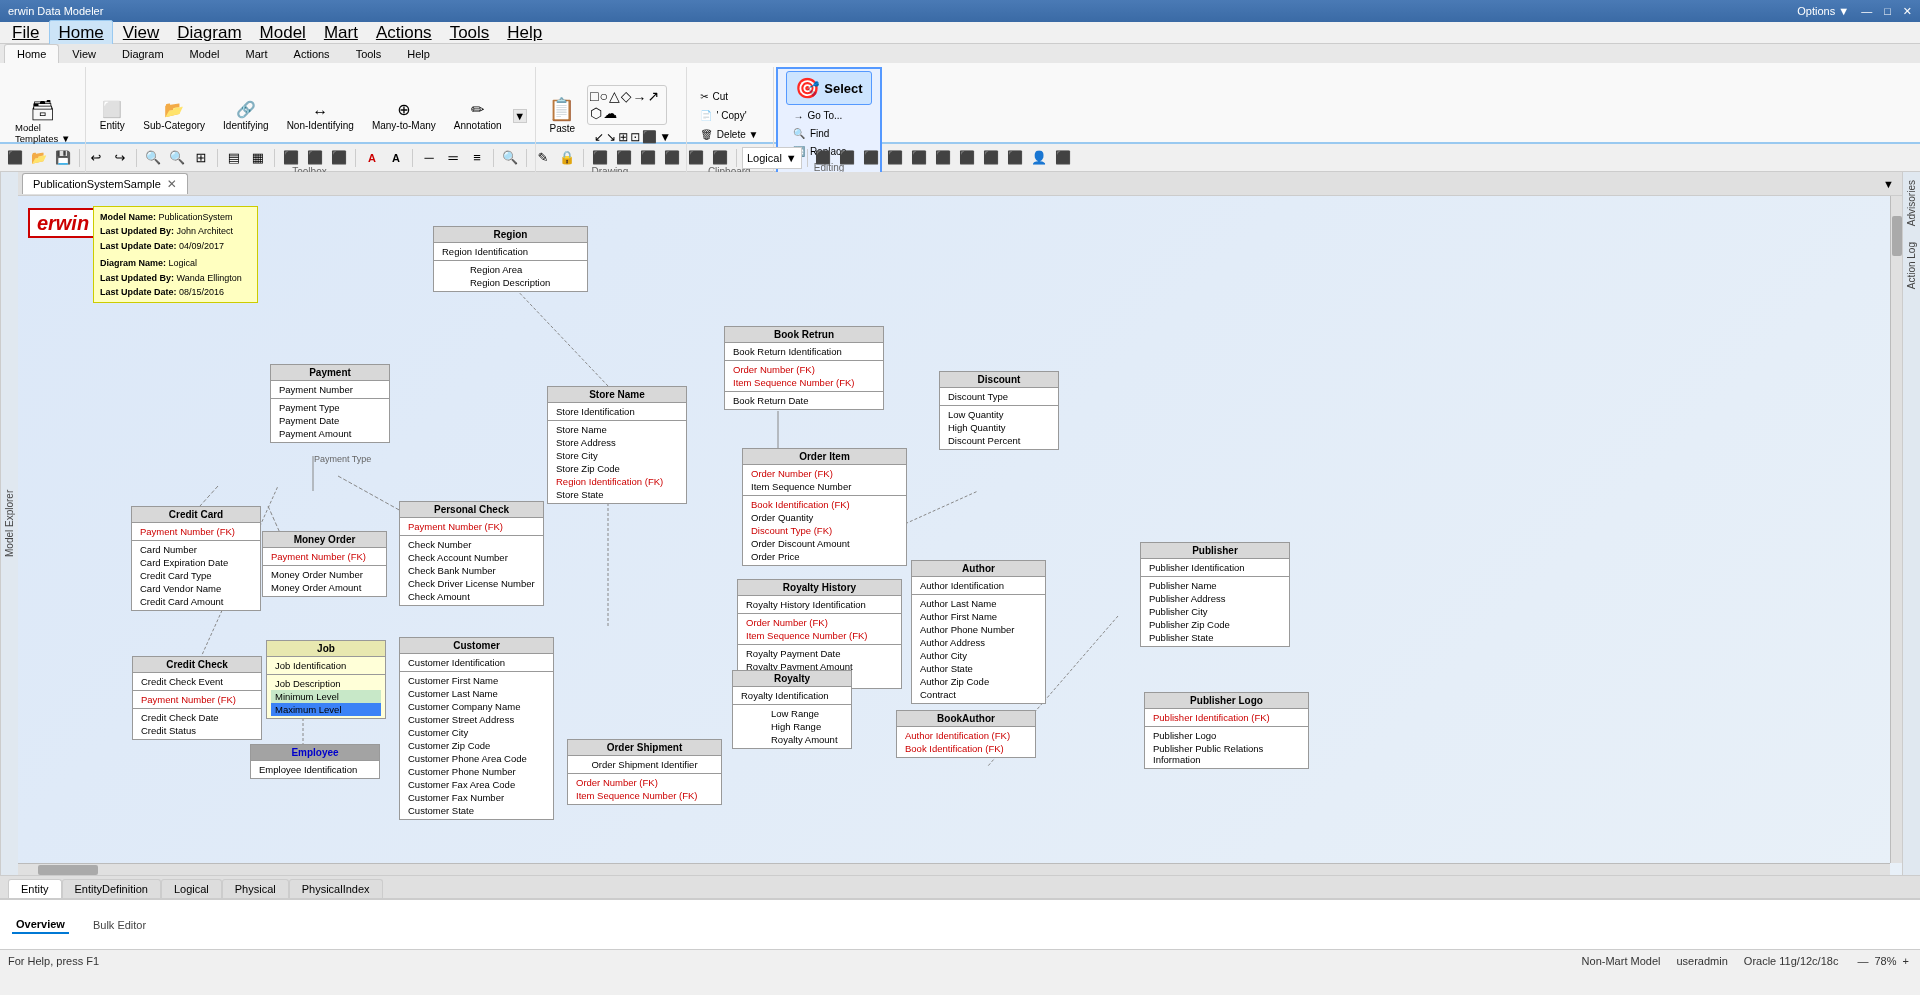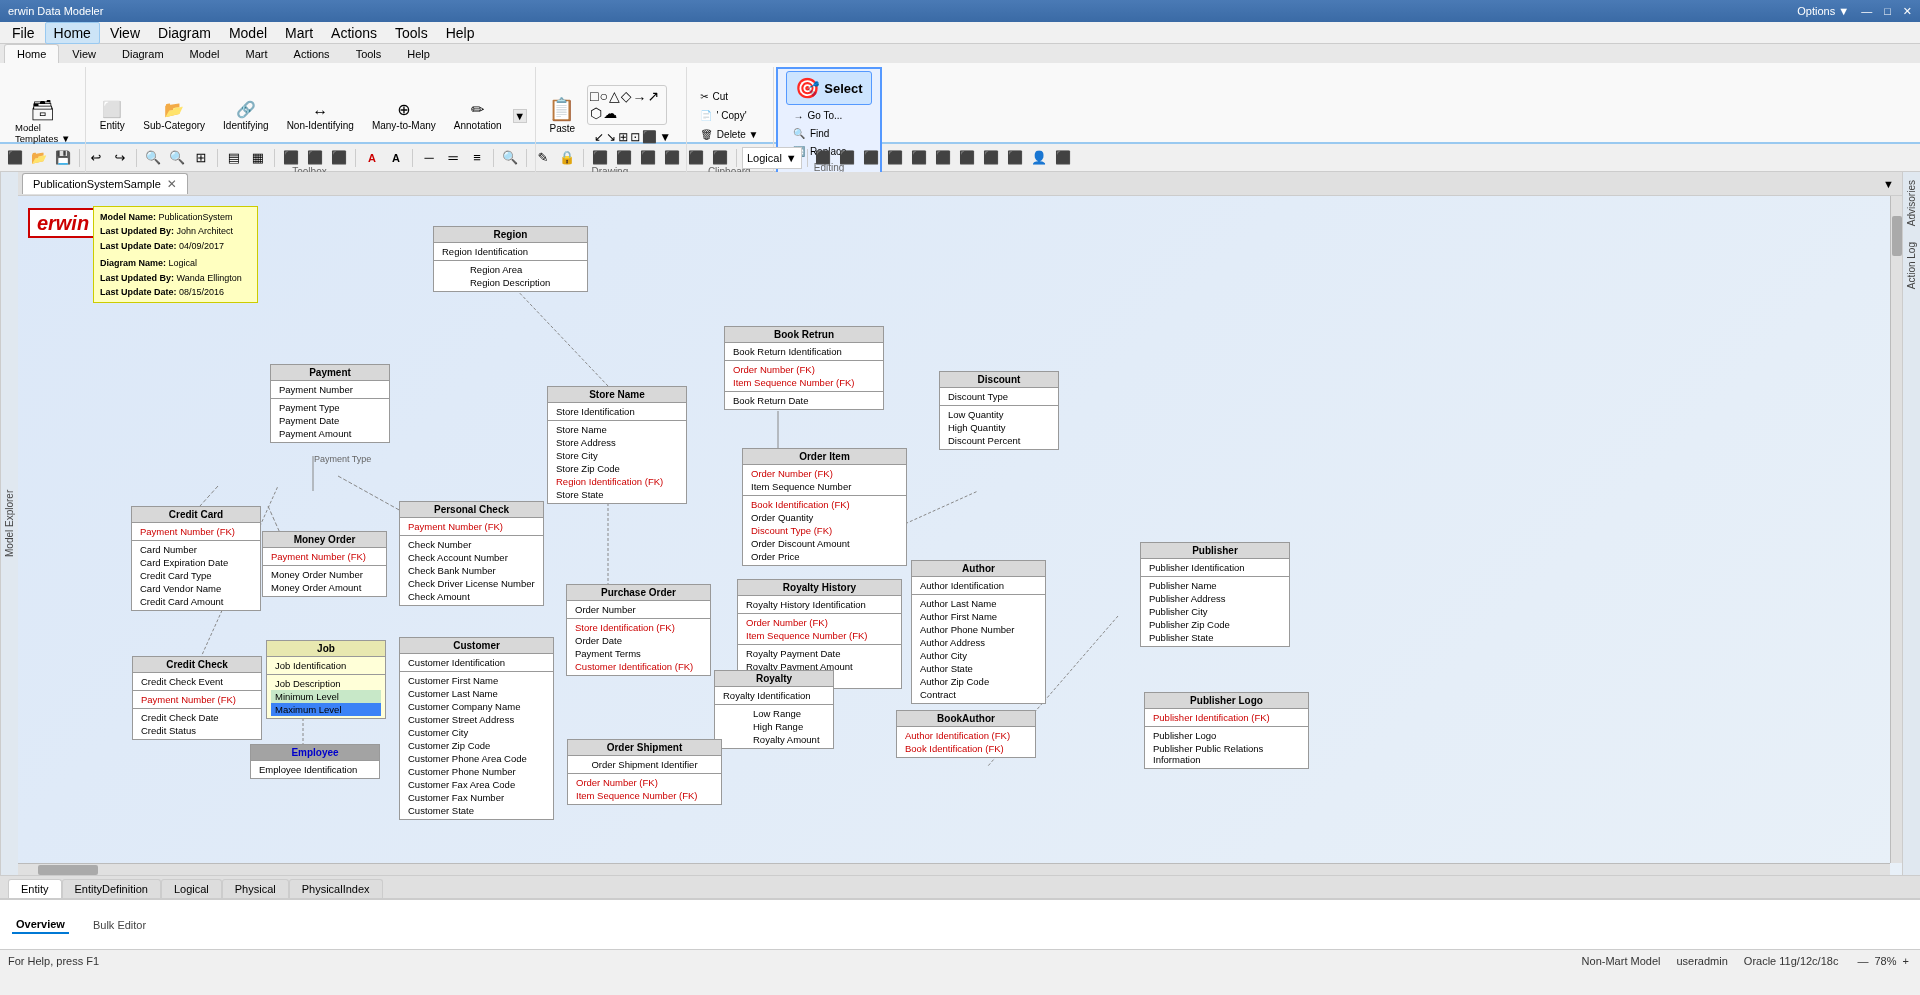--- a/index.html
+++ b/index.html
@@ -23,21 +23,22 @@
       border-bottom: 1px solid #ccc;
       display: flex;
       align-items: center;
       padding: 0 4px;
       gap: 2px;
     }
     .menu-item {
       padding: 2px 8px;
       cursor: pointer;
       border-radius: 2px;
-      font-size: 14px;
+      font-size: 17px;
+      text-decoration: underline;
     }
     .menu-item.active { background: #cce4f7; border: 1px solid #99c9f0; }
 
     
     #ribbon {
       height: 100px;
       background: #f9f9f9;
       border-bottom: 2px solid #99c9f0;
       display: flex;
       flex-direction: column;
@@ -714,32 +715,20 @@
         </div>
         <div style="padding:2px 4px;">
           <div class="er-entity-row">Check Number</div>
           <div class="er-entity-row">Check Account Number</div>
           <div class="er-entity-row">Check Bank Number</div>
           <div class="er-entity-row">Check Driver License Number</div>
           <div class="er-entity-row">Check Amount</div>
         </div>
       </div>
 
-      <div class="er-entity" style="left:548px; top:388px; width:145px;">
-        <div class="er-entity-header">Purchase Order</div>
-        <div style="padding:2px 4px; border-bottom:1px solid #999;">
-          <div class="er-entity-row">Order Number</div>
-        </div>
-        <div style="padding:2px 4px;">
-          <div class="er-entity-row fk">Store Identification (FK)</div>
-          <div class="er-entity-row">Order Date</div>
-          <div class="er-entity-row">Payment Terms</div>
-          <div class="er-entity-row fk">Customer Identification (FK)</div>
-        </div>
-      </div>
 
       <div class="er-entity" style="left:719px; top:383px; width:165px;">
         <div class="er-entity-header">Royalty History</div>
         <div style="padding:2px 4px; border-bottom:1px solid #999;">
           <div class="er-entity-row">Royalty History Identification</div>
         </div>
         <div style="padding:2px 4px; border-bottom:1px solid #999;">
           <div class="er-entity-row fk">Order Number (FK)</div>
           <div class="er-entity-row fk">Item Sequence Number (FK)</div>
         </div>
@@ -806,21 +795,21 @@
           <div class="er-entity-row">Customer City</div>
           <div class="er-entity-row">Customer Zip Code</div>
           <div class="er-entity-row">Customer Phone Area Code</div>
           <div class="er-entity-row">Customer Phone Number</div>
           <div class="er-entity-row">Customer Fax Area Code</div>
           <div class="er-entity-row">Customer Fax Number</div>
           <div class="er-entity-row">Customer State</div>
         </div>
       </div>
 
-      <div class="er-entity" style="left:696px; top:474px; width:114px;">
+      <div class="er-entity" style="left:714px; top:474px; width:114px;">
         <div class="er-entity-header">Royalty</div>
         <div style="padding:2px 4px; border-bottom:1px solid #999;">
           <div class="er-entity-row">Royalty Identification</div>
         </div>
         <div style="padding:2px 4px;margin-left:30px;">
           <div class="er-entity-row">Low Range</div>
           <div class="er-entity-row">High Range</div>
           <div class="er-entity-row">Royalty Amount</div>
         </div>
       </div>

